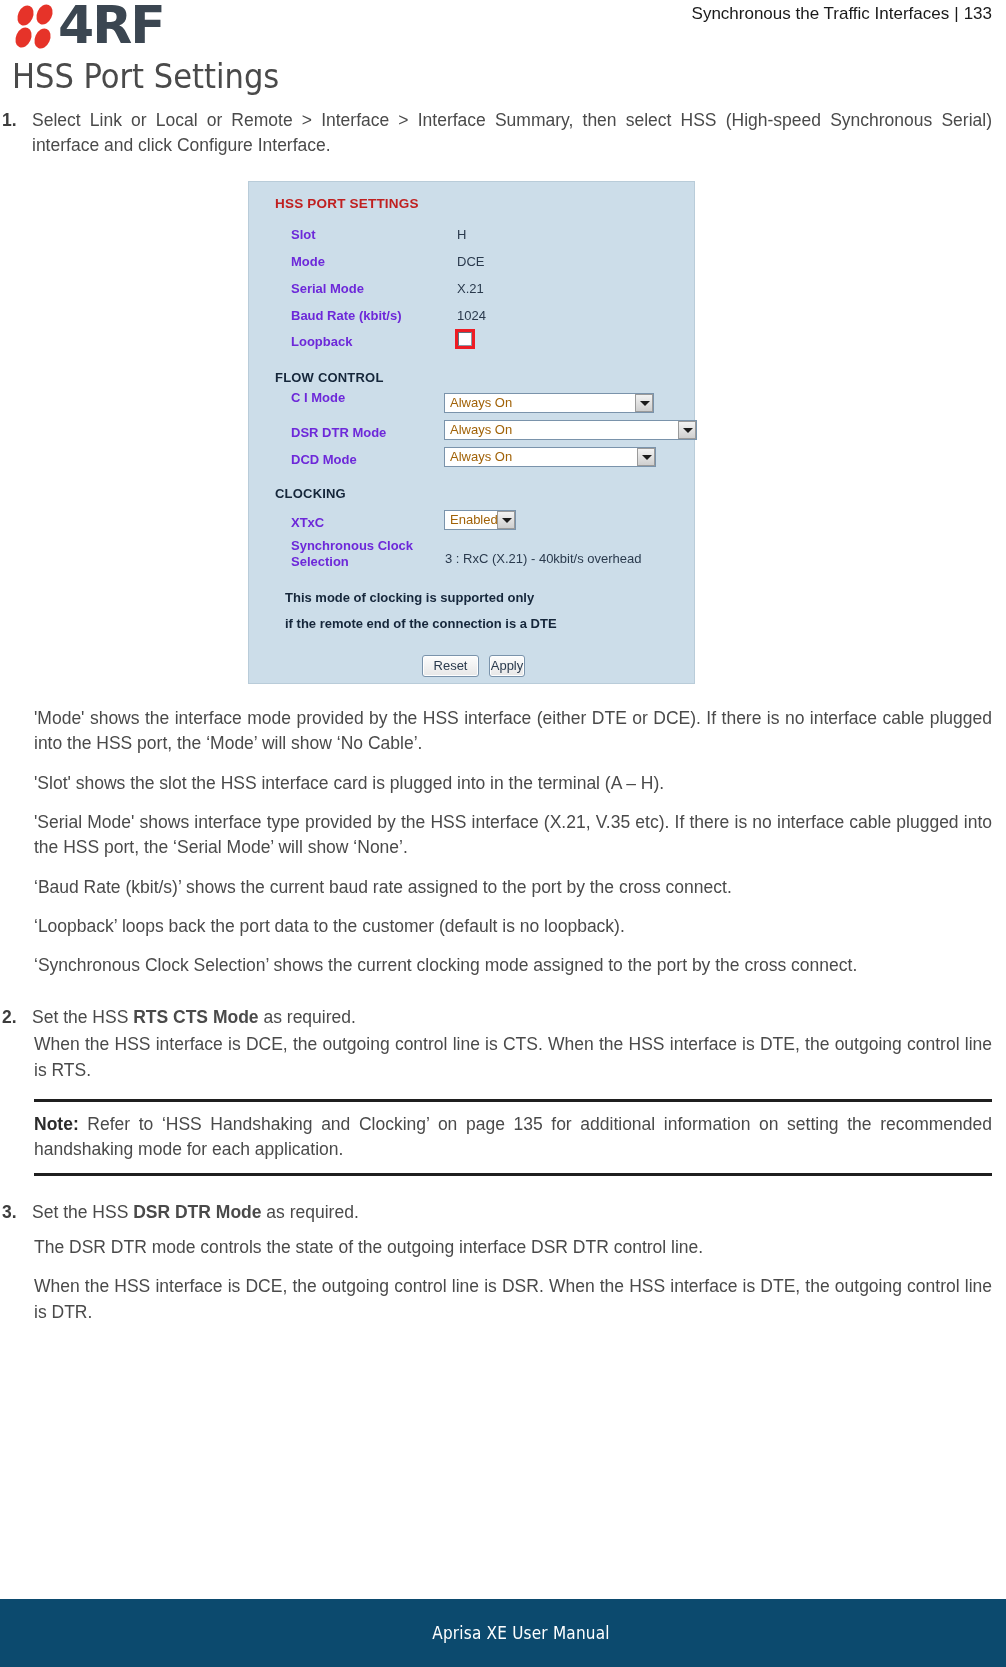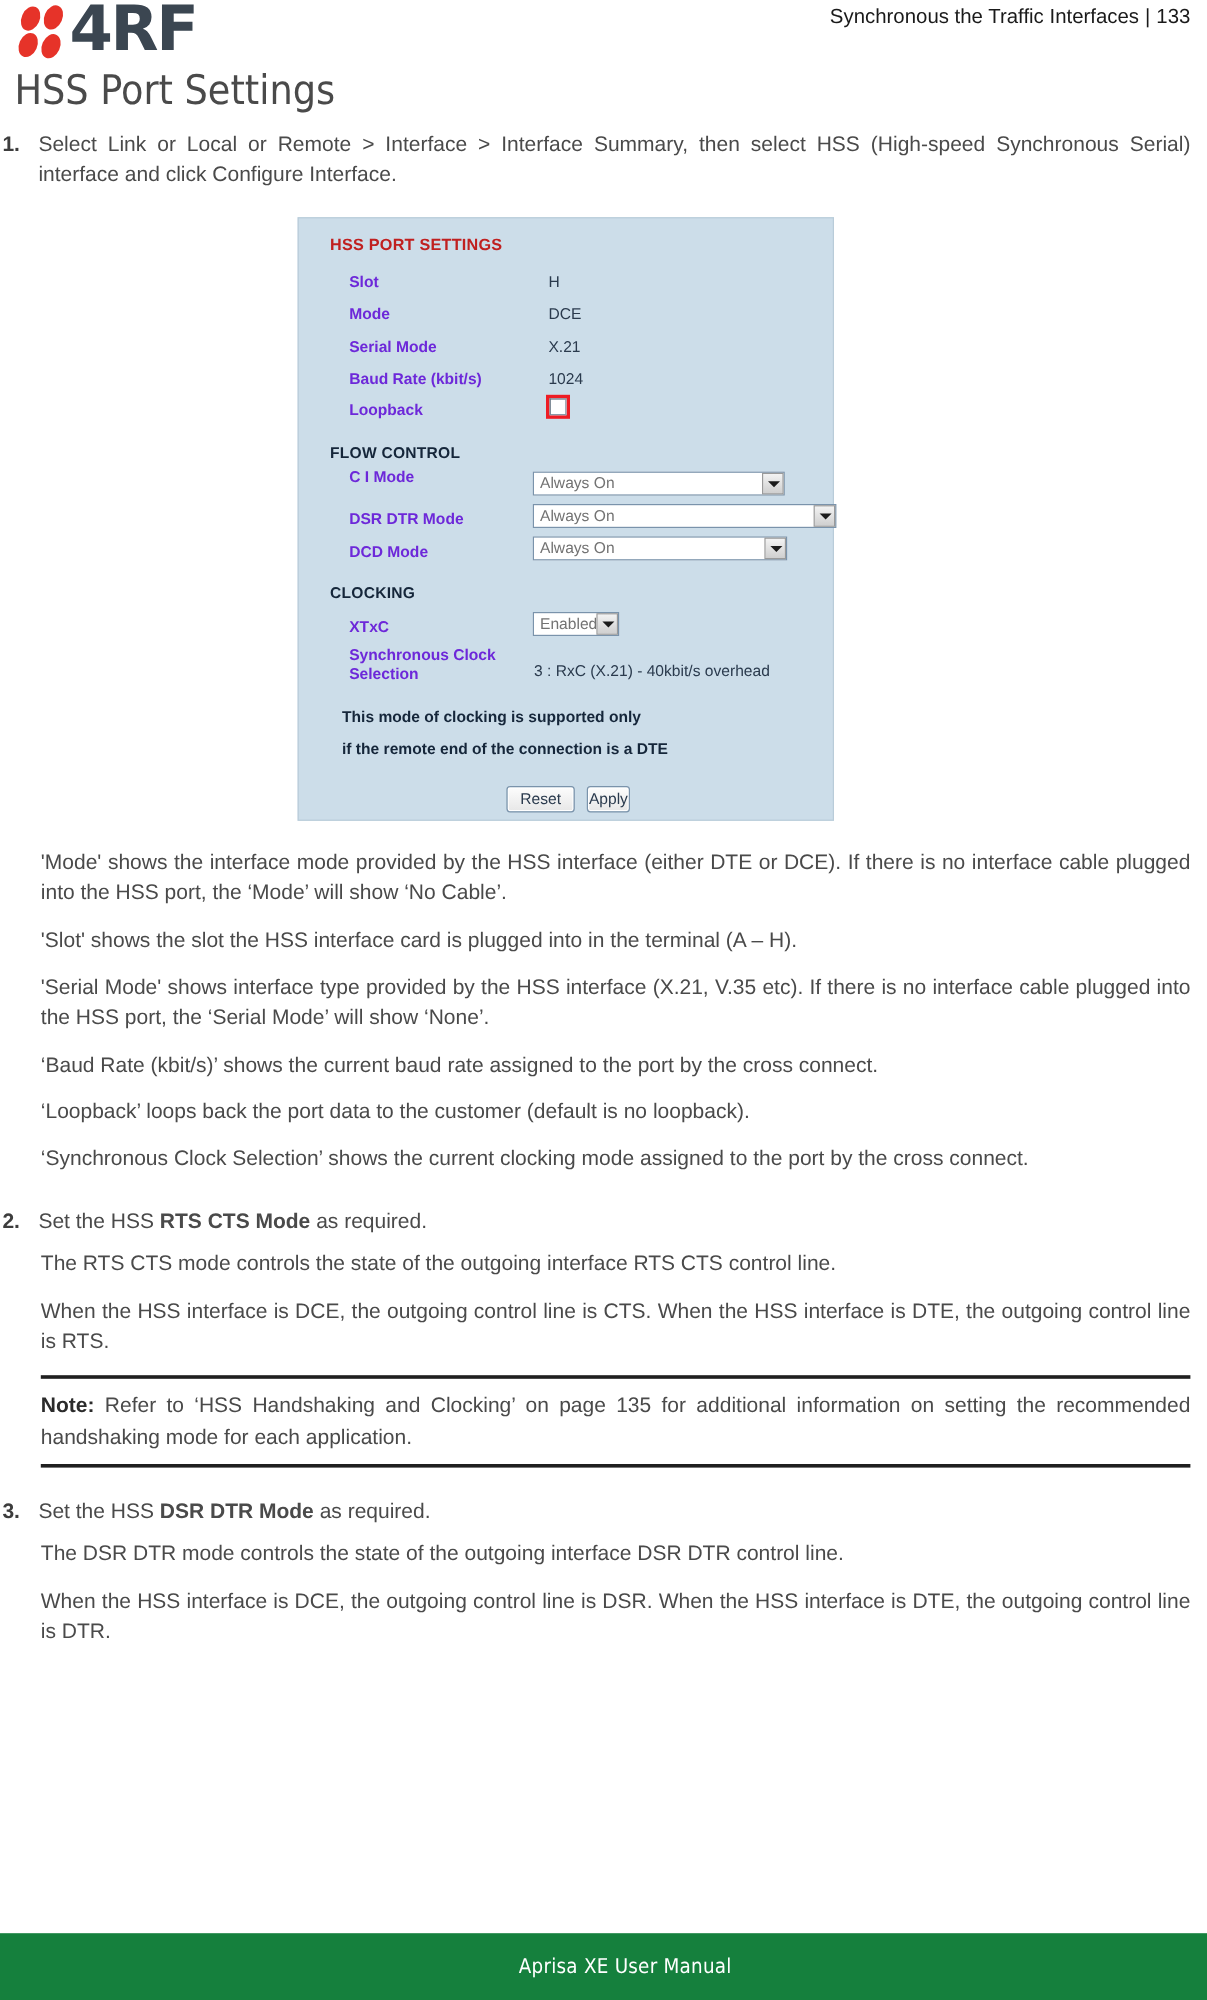--- a/index.html
+++ b/index.html
@@ -195,21 +195,21 @@
     height: 20px;
     background: #ffffff;
     border: 1px solid #7a93ab;
     display: flex;
     align-items: center;
   }
   .sel .sel-val {
     flex: 1 1 auto;
     padding-left: 5px;
     font-size: 13px;
-    color: #737373;
+    color: #a16207;
     white-space: nowrap;
     overflow: hidden;
   }
   .sel .arrow {
     flex: 0 0 18px;
     width: 18px;
     height: 18px;
     margin-right: 0px;
     background: linear-gradient(#f3f3f3,#cfcfcf);
     border: 1px solid #9a9a9a;
@@ -236,22 +236,22 @@
     align-items: center;
     justify-content: center;
     box-shadow: inset 0 0 0 1px #ffffff;
   }
 
   
   .footer {
     position: absolute;
     left: 0; bottom: 0;
     width: 1006px;
-    height: 56px;
-    background: #15803d;
+    height: 68px;
+    background: #0c4a6e;
     display: flex;
     align-items: center;
     justify-content: center;
     padding-left: 36px;
   }
   .footer .ftxt {
     font-family: "DejaVu Sans Condensed", "Liberation Sans", sans-serif;
     font-size: 17px;
     color: #ffffff;
     letter-spacing: .2px;
@@ -355,21 +355,20 @@
     <div class="para first">'Slot' shows the slot the HSS interface card is plugged into in the terminal (A – H).</div>
     <div class="para">'Serial Mode' shows interface type provided by the HSS interface (X.21, V.35 etc). If there is no interface cable plugged into the HSS port, the ‘Serial Mode’ will show ‘None’.</div>
     <div class="para">‘Baud Rate (kbit/s)’ shows the current baud rate assigned to the port by the cross connect.</div>
     <div class="para">‘Loopback’ loops back the port data to the customer (default is no loopback).</div>
     <div class="para">‘Synchronous Clock Selection’ shows the current clocking mode assigned to the port by the cross connect.</div>
 
     <div class="step" style="margin-top:26px;">
       <div class="num">2.</div>
       <div class="txt"><span>Set the HSS </span><b>RTS CTS Mode</b><span> as required.</span></div>
     </div>
-    <div class="para" style="margin-top:10px;">The RTS CTS mode controls the state of the outgoing interface RTS CTS control line.</div>
     <div class="para">When the HSS interface is DCE, the outgoing control line is CTS.  When the HSS interface is DTE, the outgoing control line is RTS.</div>
 
     <div class="note">
       <div class="note-text"><span class="note-label">Note:</span><span> Refer to ‘HSS Handshaking and Clocking’ on page 135 for additional information on setting the recommended handshaking mode for each application.</span></div>
     </div>
 
     <div class="step" style="margin-top:24px;">
       <div class="num">3.</div>
       <div class="txt"><span>Set the HSS </span><b>DSR DTR Mode</b><span> as required.</span></div>
     </div>

